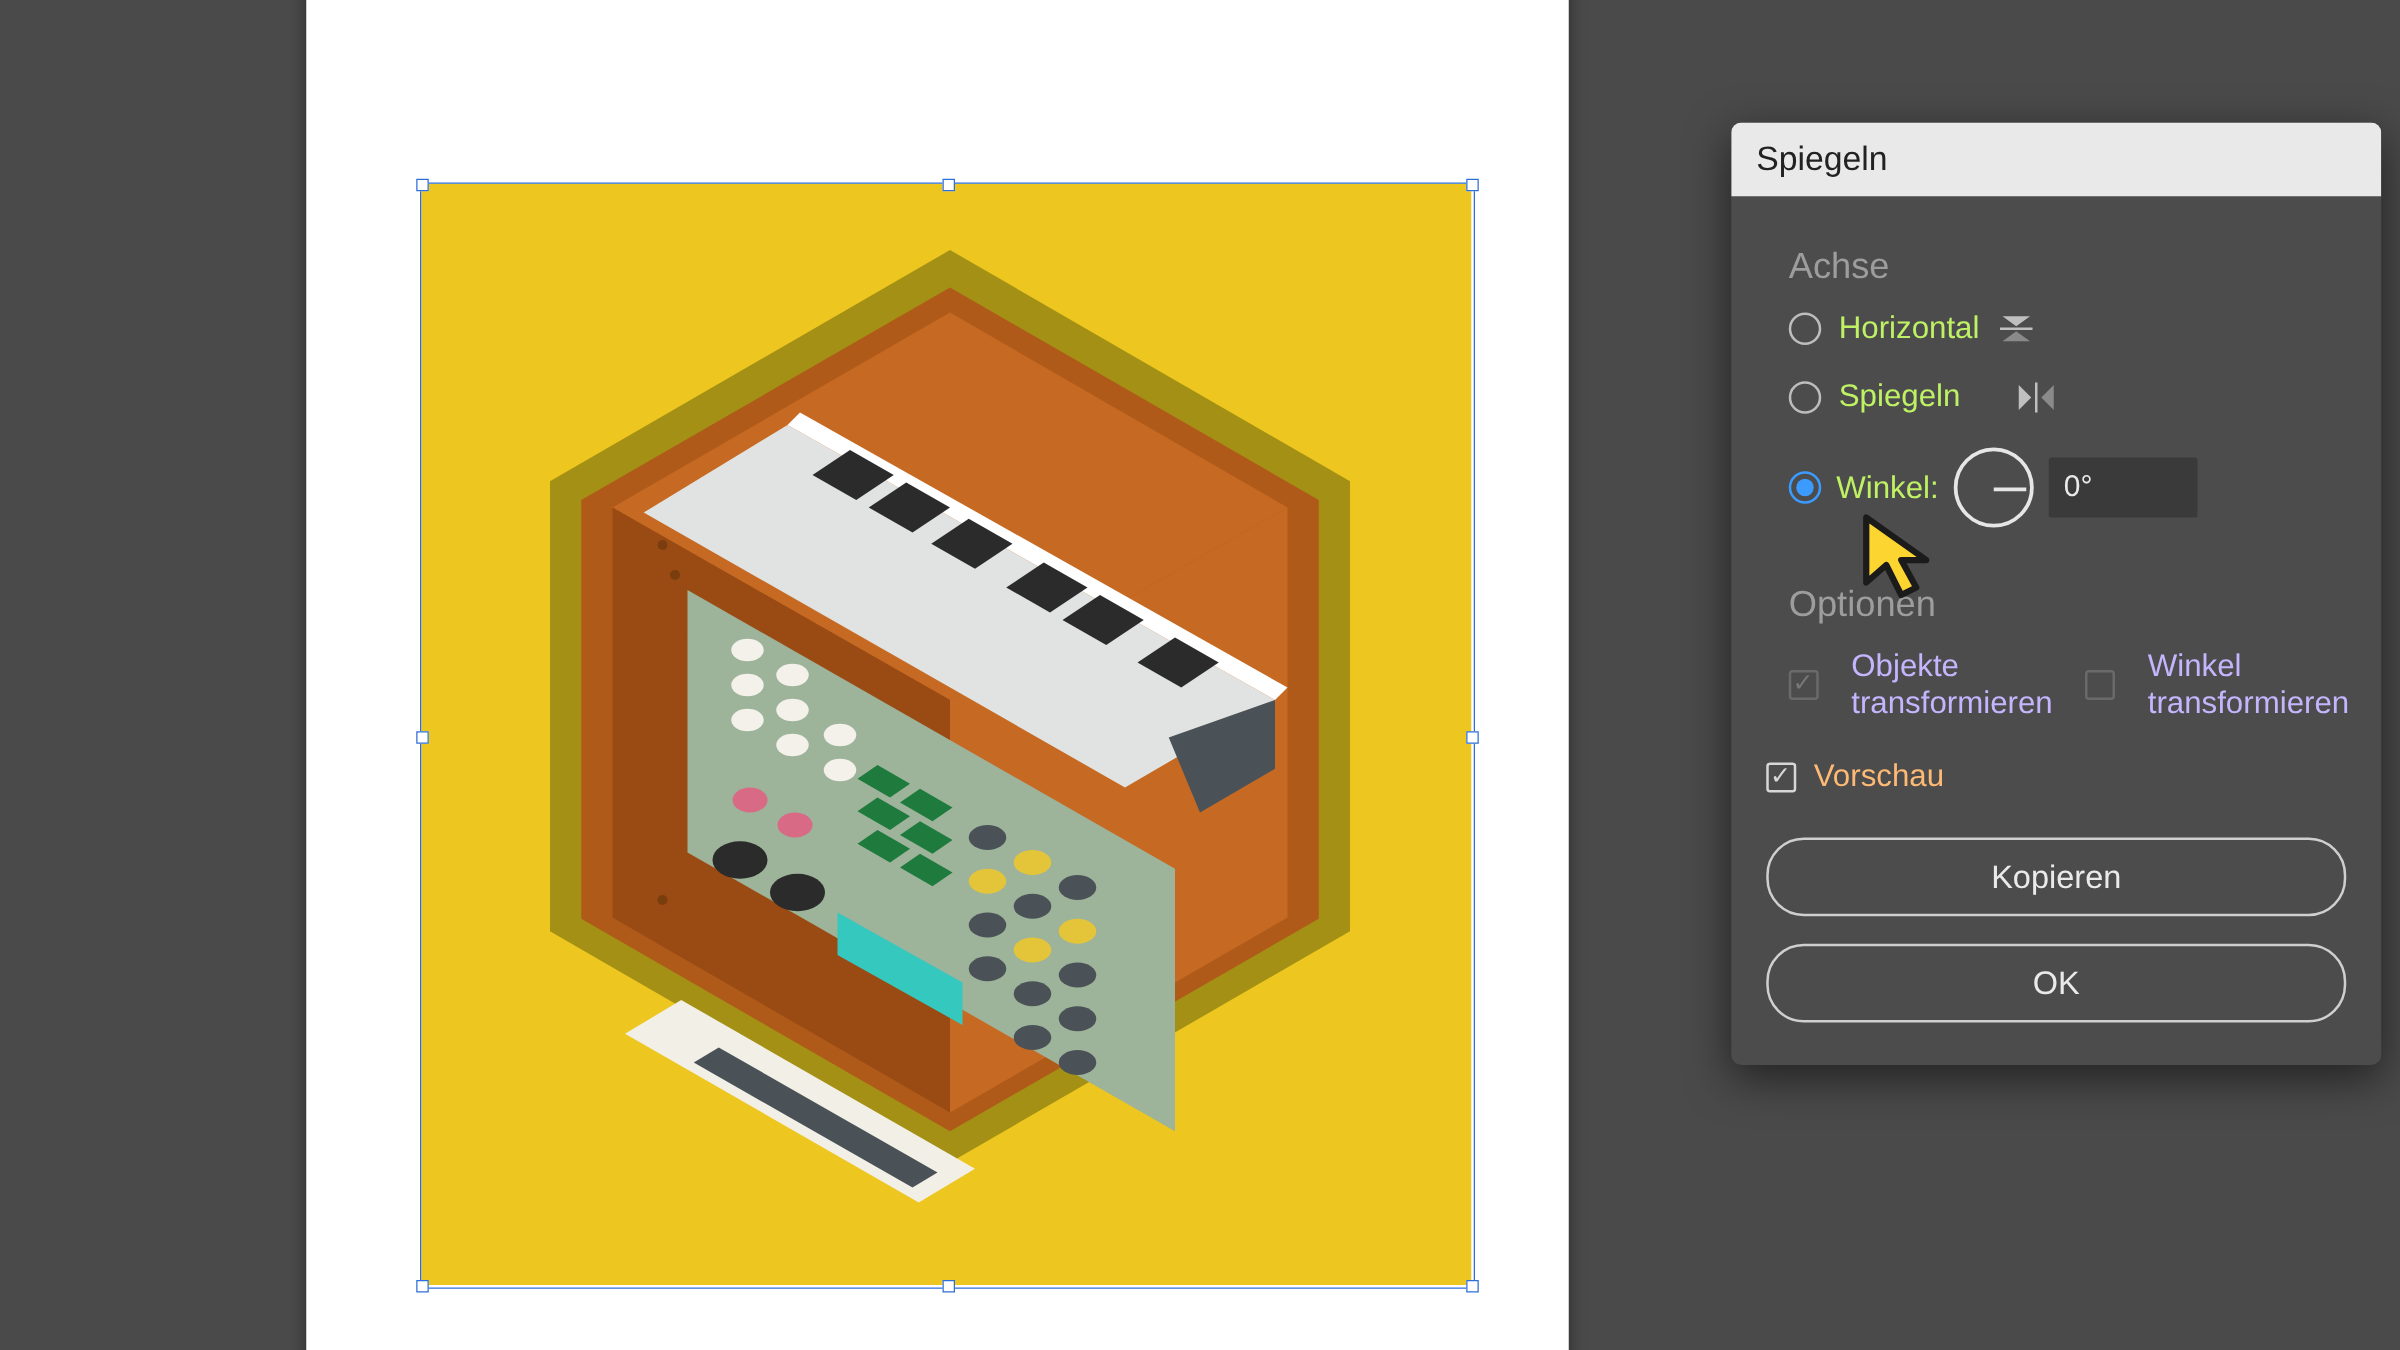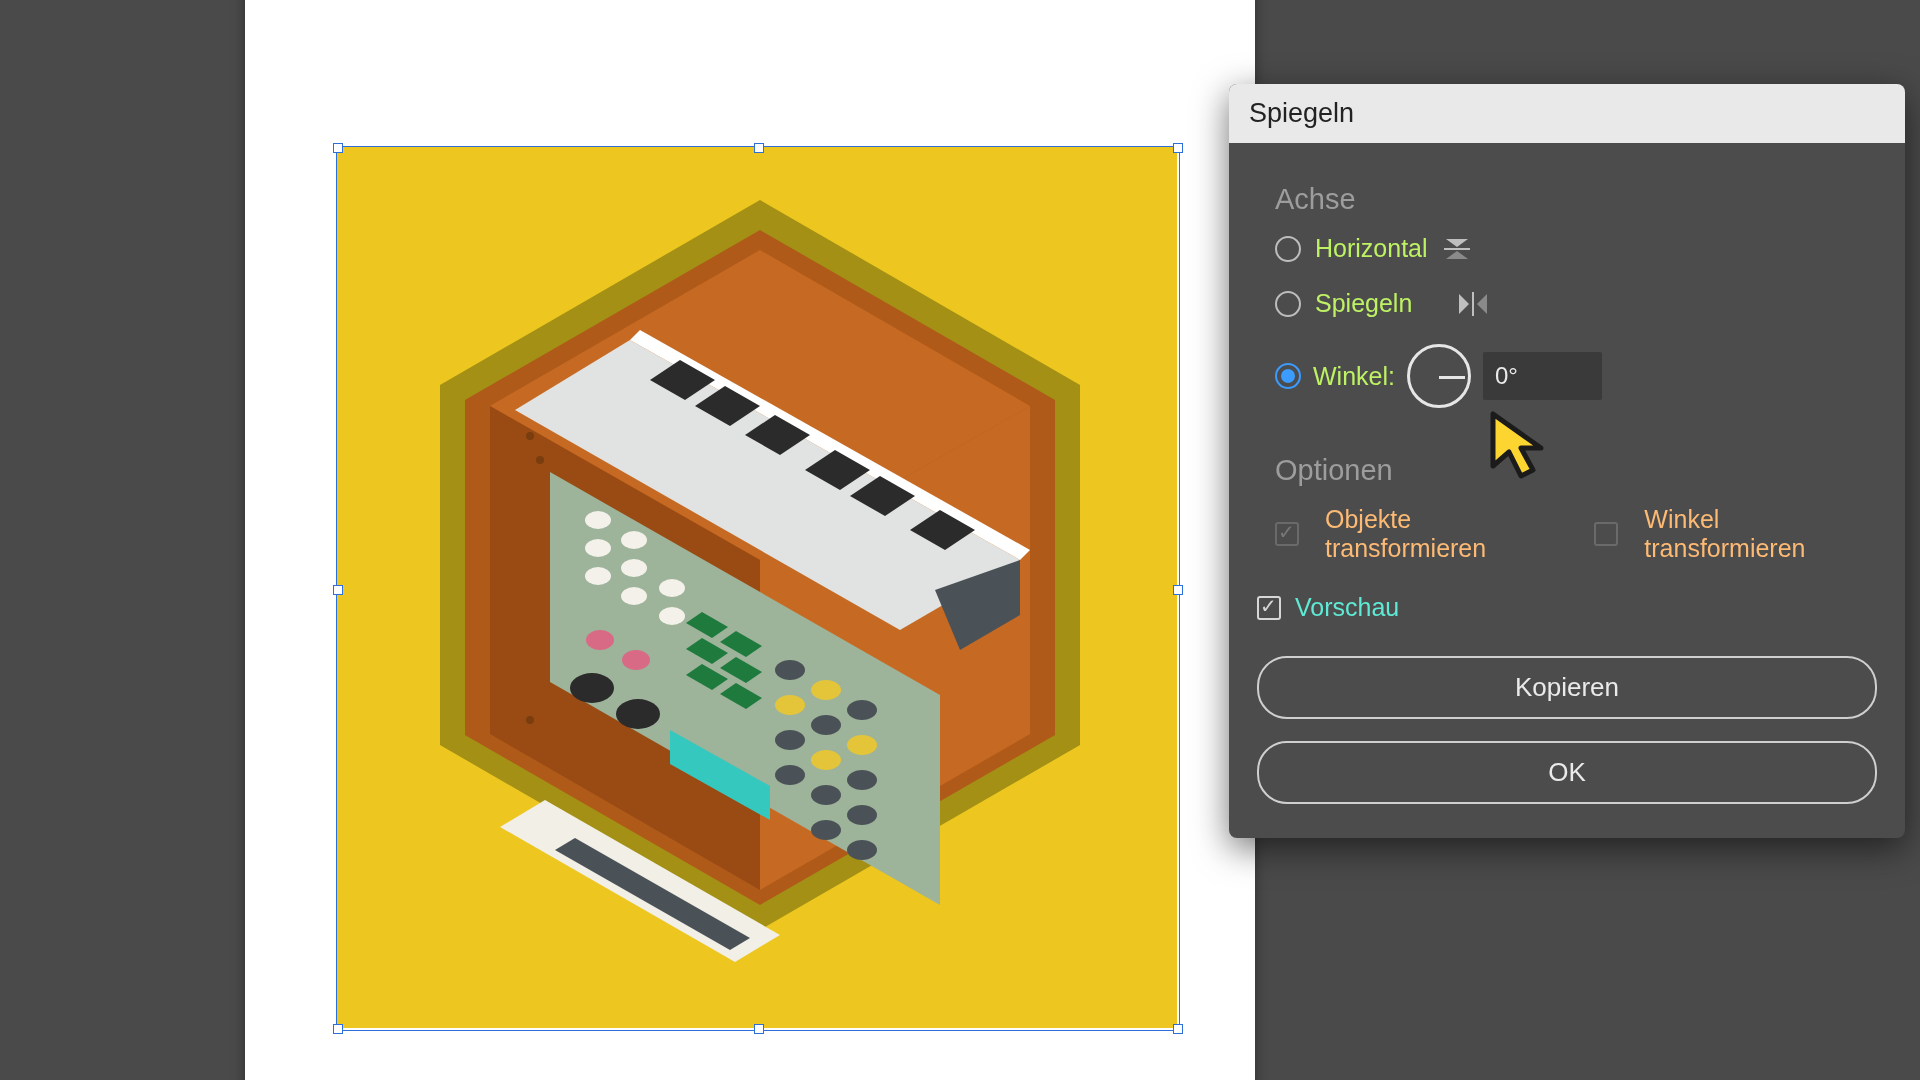--- a/index.html
+++ b/index.html
@@ -62,22 +62,22 @@
     left: 380px;
     top: 160px;
     width: 760px;
     height: 860px;
   }
 
   
   .dialog {
     position: absolute;
     right: 15px;
-    top: 84px;
-    width: 676px;
+    top: 98px;
+    width: 520px;
     background: #4c4c4c;
     border-radius: 8px;
     box-shadow: 0 10px 35px rgba(0,0,0,.55);
     overflow: hidden;
     color: #d7d7d7;
     font-size: 25px;
   }
   .dialog-title {
     background: #e9e9e9;
     color: #222;
@@ -166,22 +166,22 @@
   .chk.disabled{ border-color:#6a6a6a; }
   .chk.checked::after{
     content:"✓";
     color:#777;
     position:absolute;
     left:1px; top:-4px;
     font-size:20px;
   }
   .chk.active{ border-color:#d7d7d7; }
   .chk.active.checked::after{ color:#d7d7d7; }
-  .opt-label{ color:#fdba74; }
-  .opt-label.active{ color:#5eead4; }
+  .opt-label{ color:#c4b5fd; }
+  .opt-label.active{ color:#fdba74; }
 
   .preview-row{
     display:flex; align-items:center; gap:14px;
     margin: 4px 0 34px 0;
   }
 
   .btn-row{
     display:flex;
     gap:22px;
     flex-direction:column;

